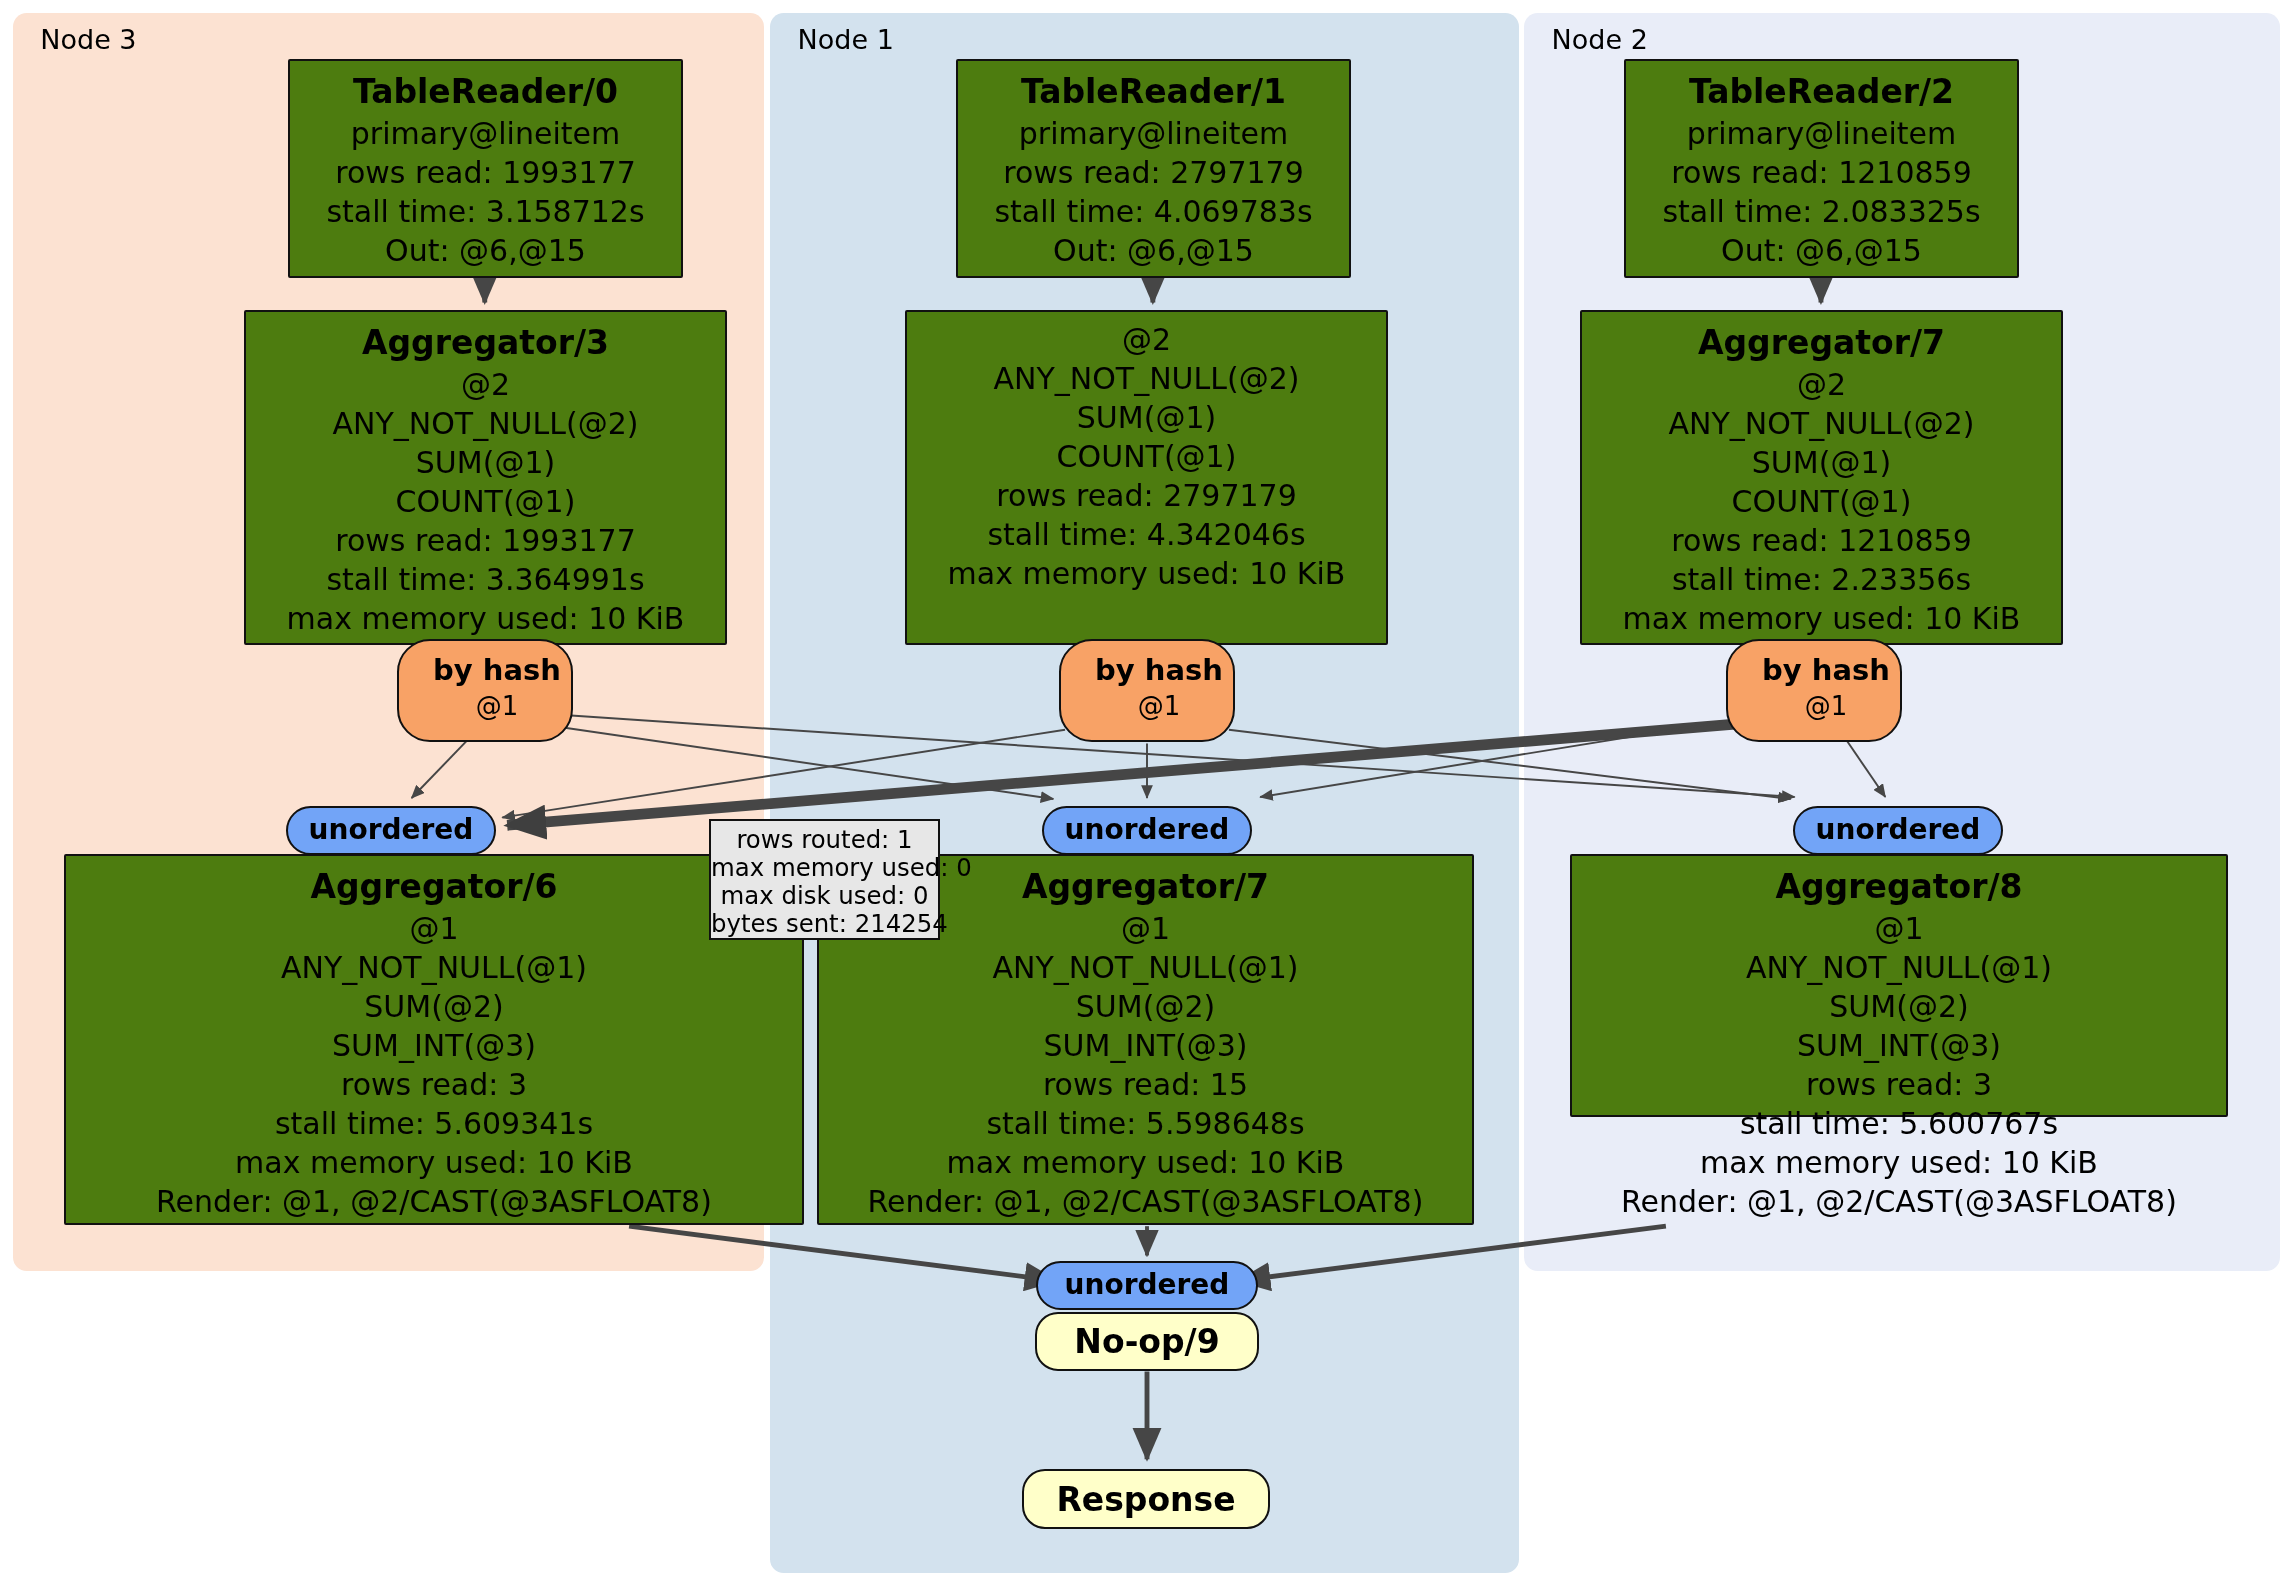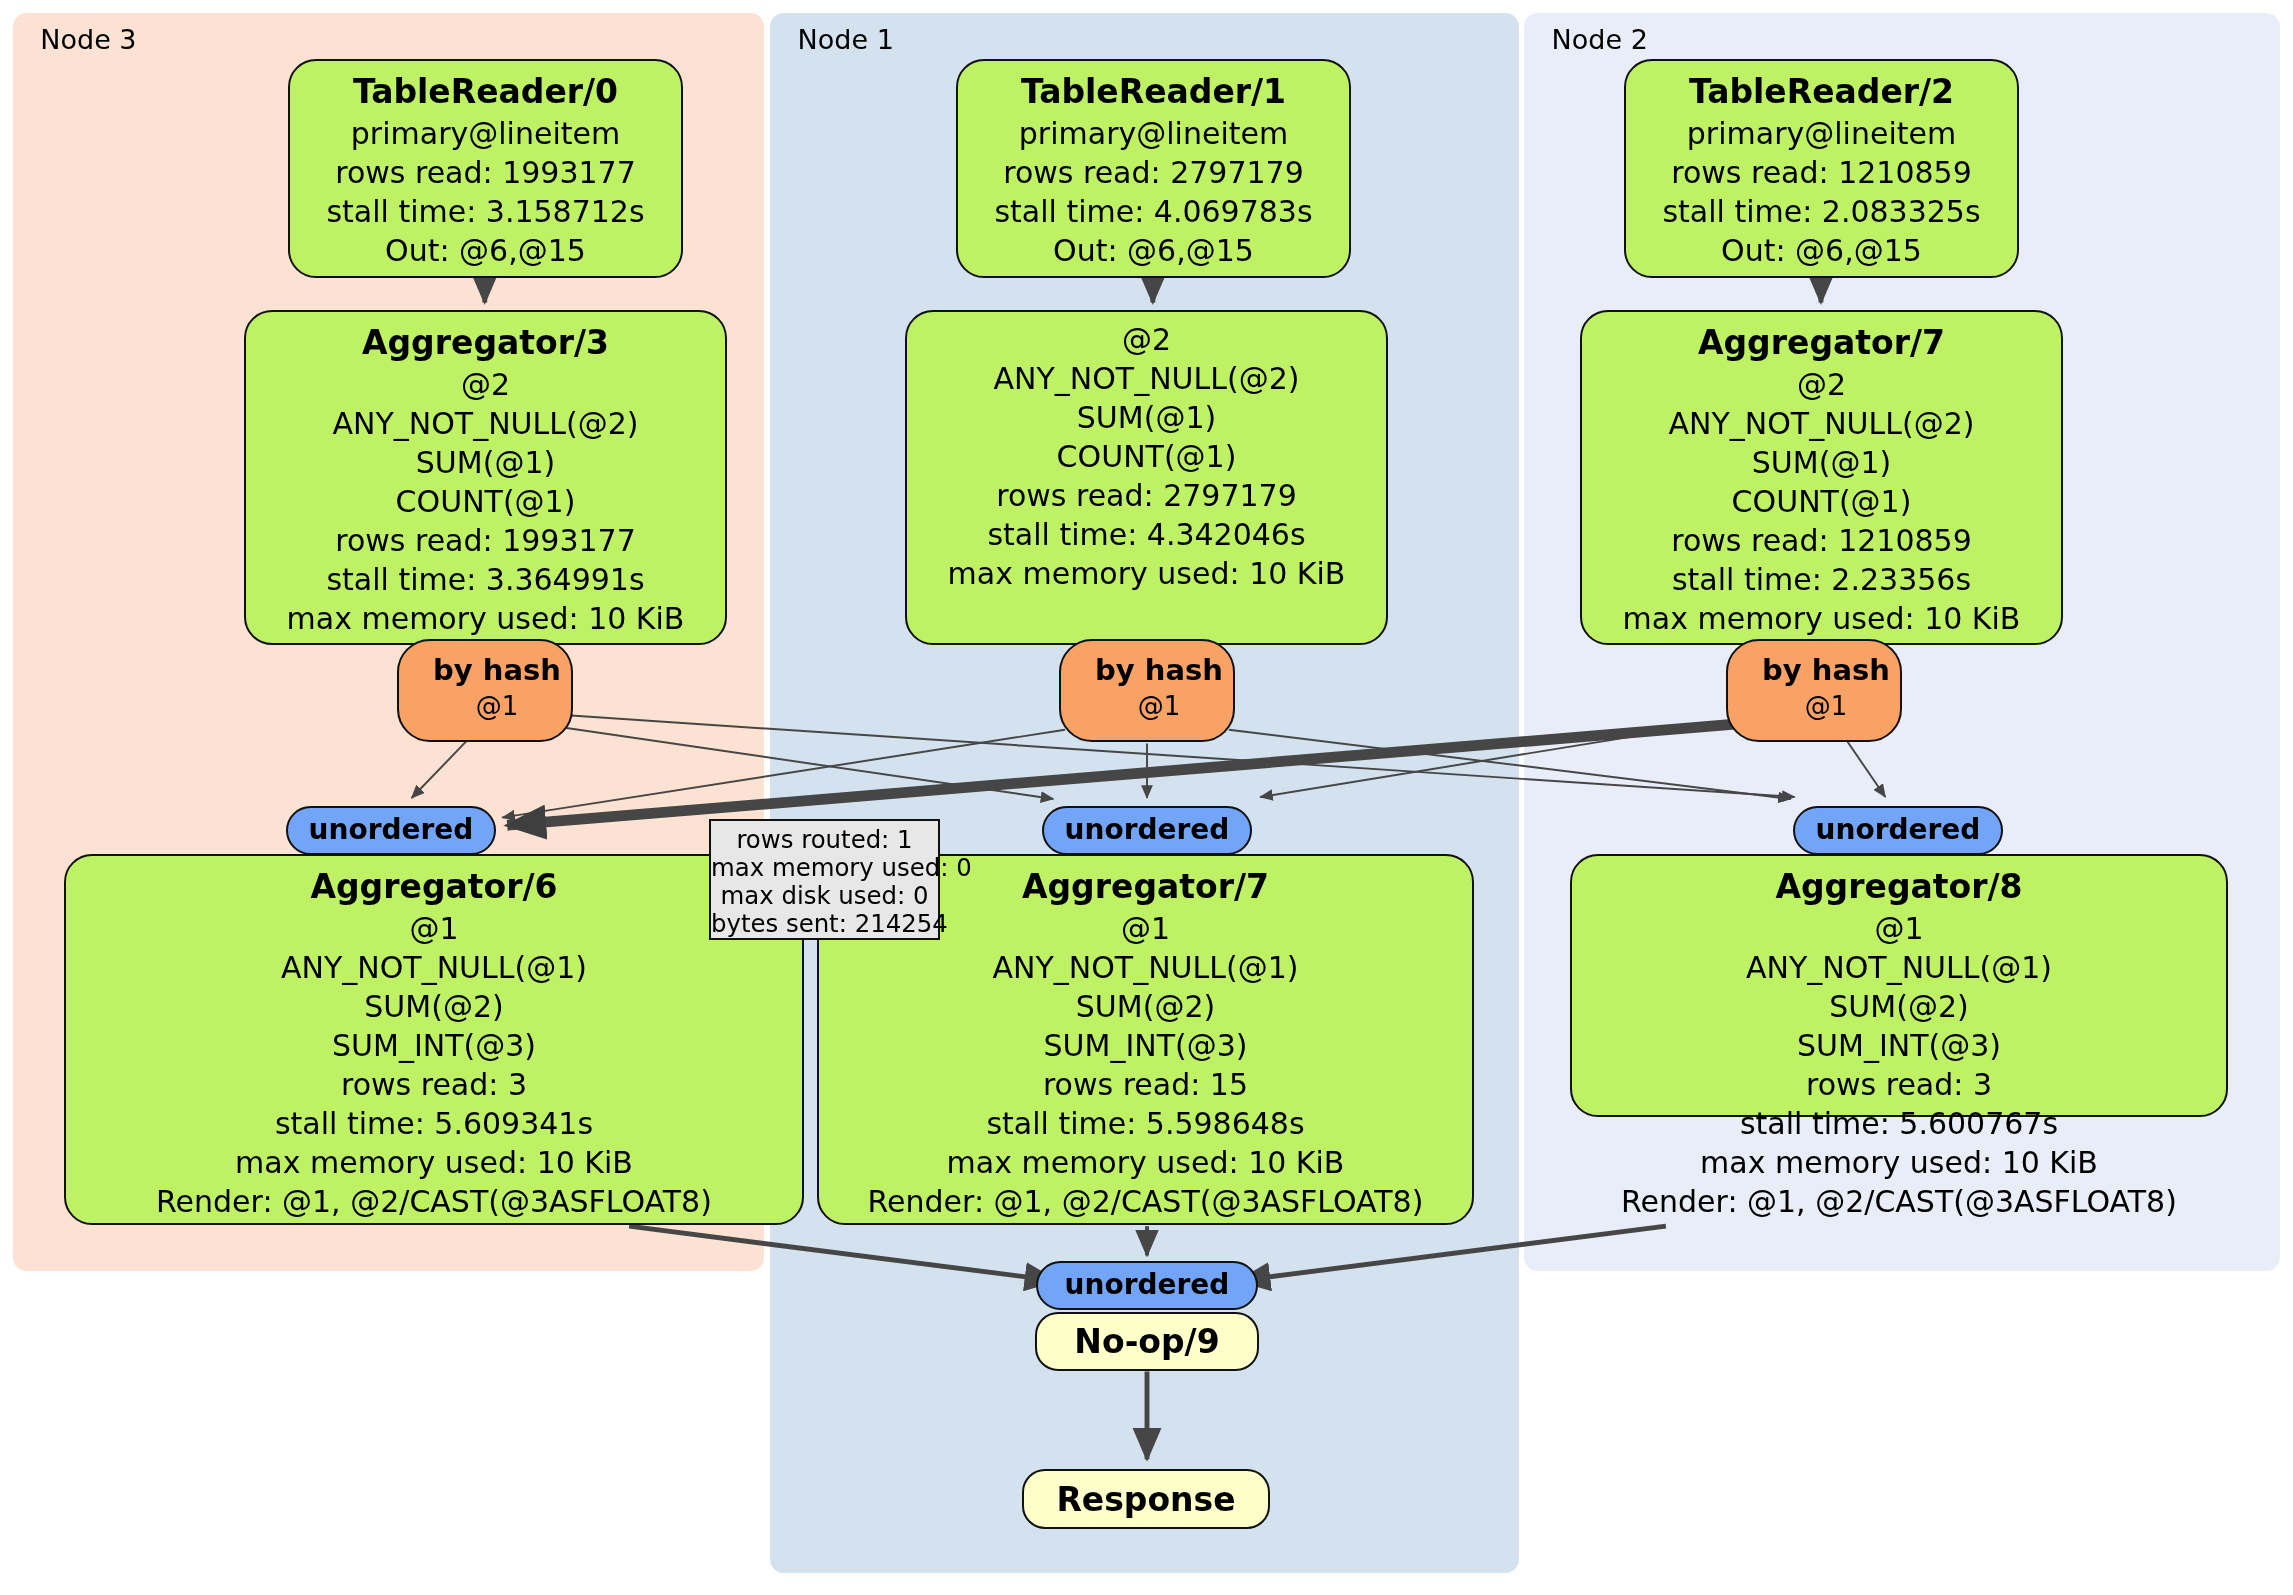--- a/index.html
+++ b/index.html
@@ -4,21 +4,21 @@
 <style>
   html,body{margin:0;padding:0;background:#ffffff;}
   .canvas{position:relative;width:2294px;height:1596px;background:#ffffff;
           font-family:"DejaVu Sans","Liberation Sans",sans-serif;color:#000;overflow:hidden;}
   .panel{position:absolute;border-radius:13.7px;z-index:0;}
   .panel-node3{left:12.7px;top:12.7px;width:751px;height:1258px;background:#fce2d2;}
   .panel-node1{left:770px;top:12.7px;width:749px;height:1560px;background:#d3e2ee;}
   .panel-node2{left:1524px;top:12.7px;width:756px;height:1258px;background:#e9edf8;}
   .panel-label{position:absolute;top:11.7px;left:17.6px;font-size:27px;color:#000;margin-left:10px;}
   .edges{position:absolute;left:0;top:0;z-index:1;}
-  .op{position:absolute;background:#bef264;border:2.9px solid #111;border-radius:28px;
+  .op{position:absolute;background:#4d7c0f;border:2.9px solid #111;border-radius:2px;
       box-sizing:border-box;text-align:center;z-index:2;padding-top:7.8px;}
   .op-title{font-size:33px;font-weight:bold;line-height:45px;}
   .op-line{font-size:30px;line-height:39px;white-space:nowrap;}
   .router{position:absolute;background:#f8a266;border:2.9px solid #111;border-radius:33px;
       box-sizing:border-box;text-align:center;z-index:3;padding-left:24px;}
   .router-label{font-size:29px;font-weight:bold;line-height:39px;margin-top:9.8px;}
   .router-detail{font-size:26px;line-height:33px;}
   .sync{position:absolute;background:#72a4f7;border:2.9px solid #111;border-radius:25px;
       box-sizing:border-box;text-align:center;z-index:3;font-size:28px;font-weight:bold;line-height:44px;}
   .term{position:absolute;background:#ffffc9;border:2.9px solid #111;border-radius:23px;

